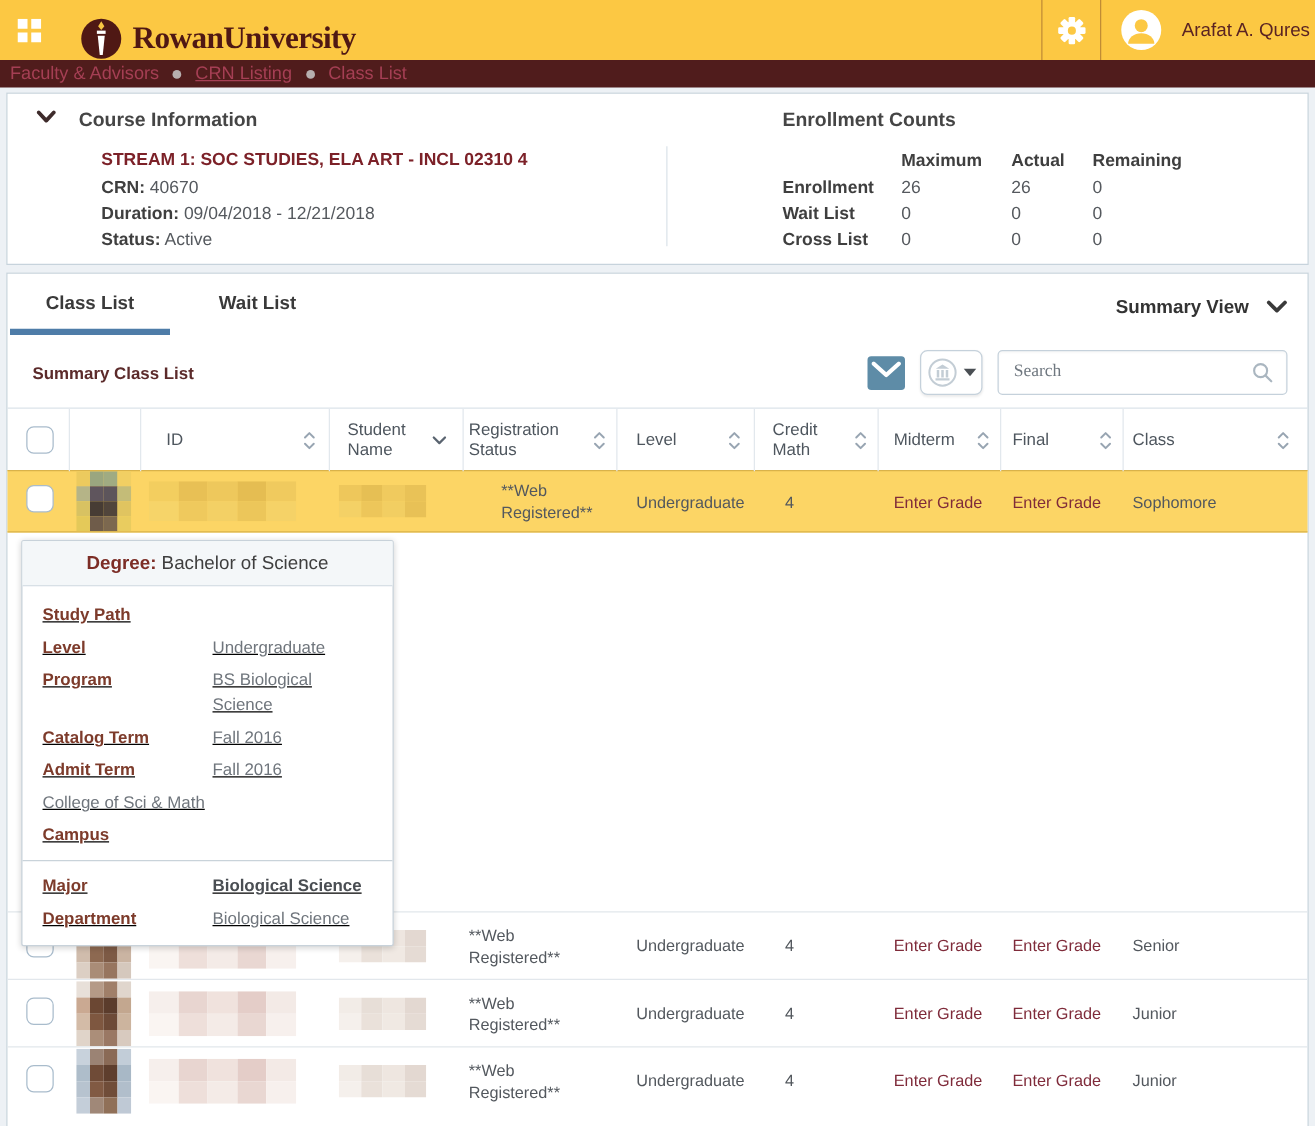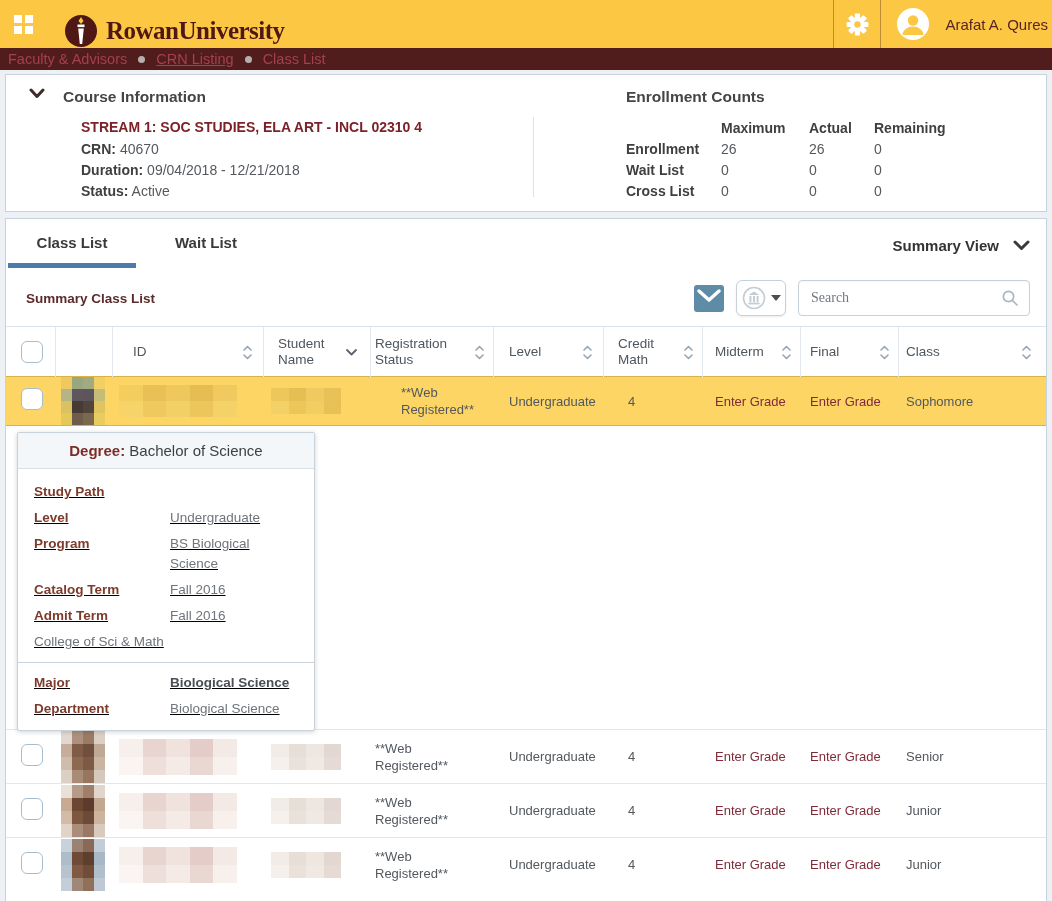--- a/index.html
+++ b/index.html
@@ -364,20 +364,24 @@
             <span class="f-lbl">Catalog Term</span>
             <span class="f-val">Fall 2016</span>
           </div>
         <div class="field">
             <span class="f-lbl">Admit Term</span>
             <span class="f-val">Fall 2016</span>
           </div>
         <div class="field">
             <span class="f-val">College of Sci &amp; Math</span>
           </div>
+        <div class="field">
+            <span class="f-lbl">Campus</span>
+            <span class="f-val"></span>
+          </div>
         <div class="card-div"></div>
         <div class="field major">
             <span class="f-lbl">Major</span>
             <span class="f-val">Biological Science</span>
           </div>
         <div class="field">
             <span class="f-lbl">Department</span>
             <span class="f-val">Biological Science</span>
           </div>
       </div>

